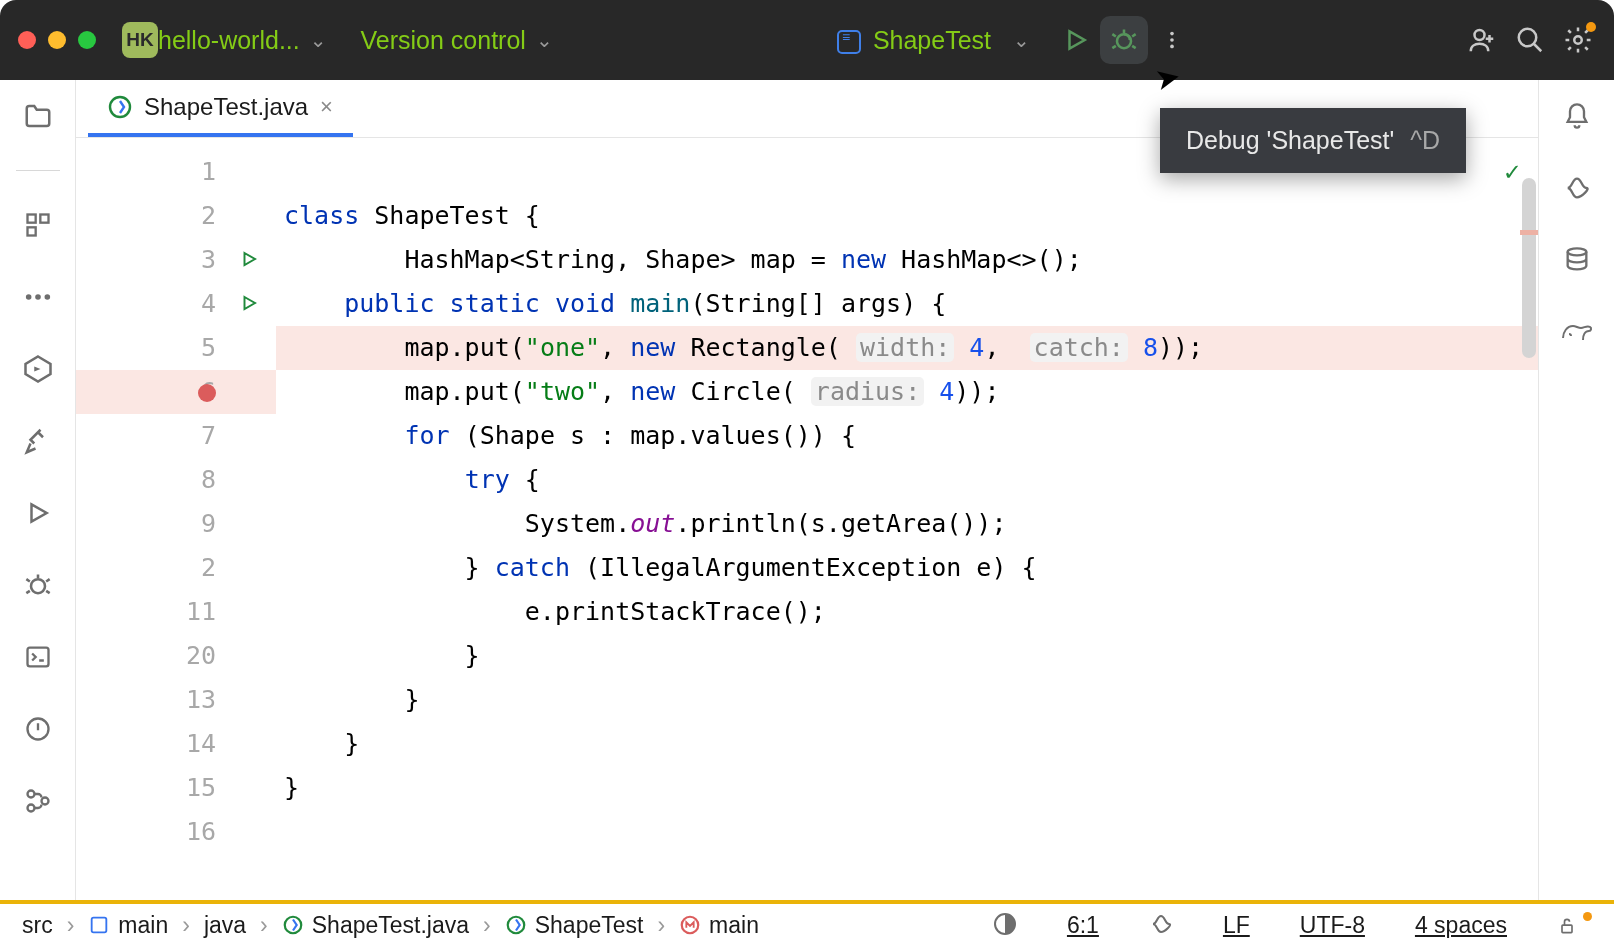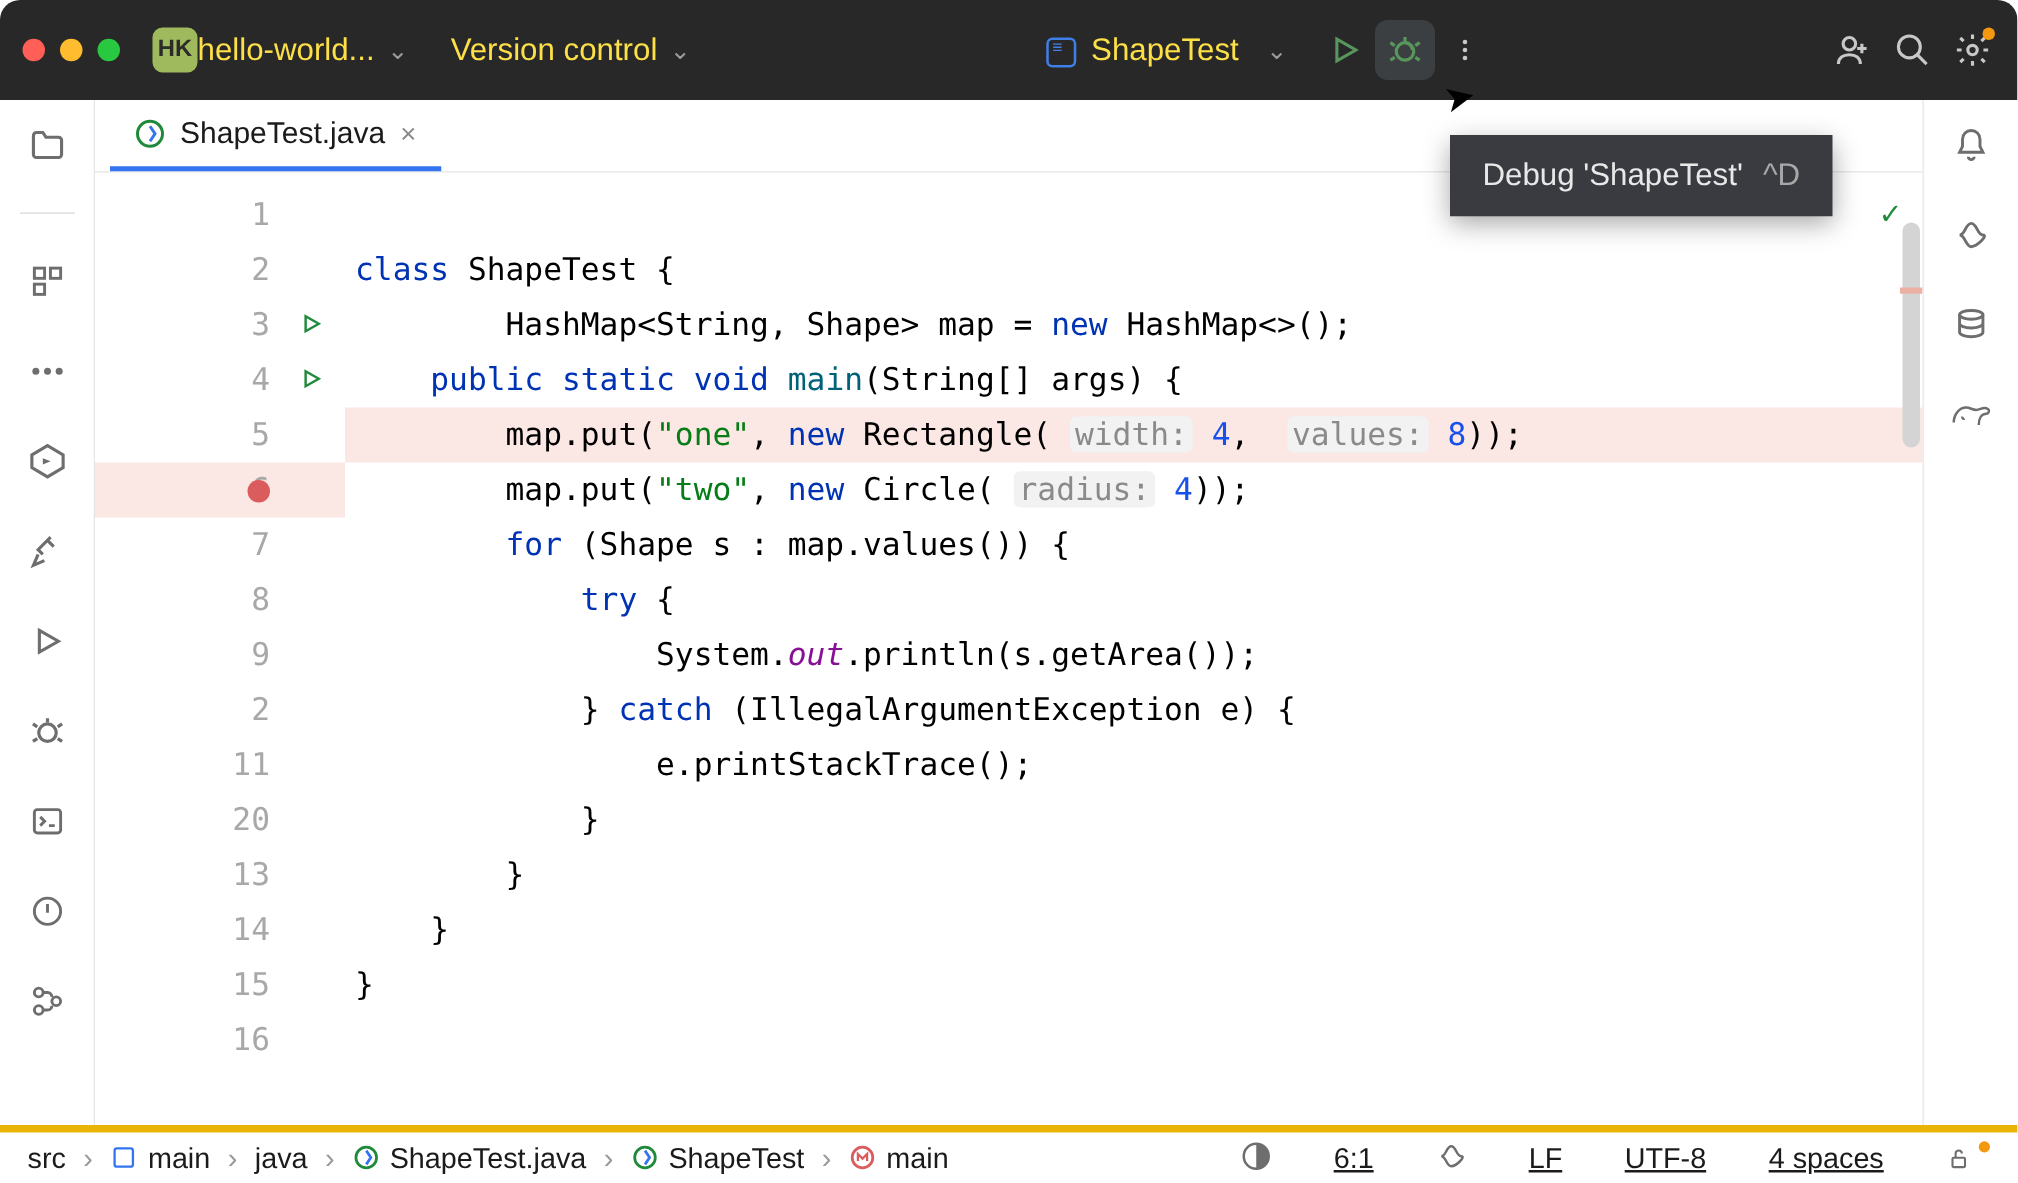--- a/index.html
+++ b/index.html
@@ -20,21 +20,21 @@
 .dot.red    { background:#ff5f57; }
 .dot.yellow { background:#febc2e; }
 .dot.green  { background:#28c840; }
 
 .proj-badge {
   width:36px; height:36px; border-radius:8px;
   background:#9fba5c; color:#2b2b2b; font-weight:700;
   display:flex; align-items:center; justify-content:center; font-size:19px;
   margin-left:26px;
 }
-.titlebar-text { color:#fde047; font-size:25px; }
+.titlebar-text { color:#84cc16; font-size:25px; }
 .chev { color:#9a9a9a; font-size:20px; margin: 0 6px 0 10px; }
 
 .spacer { flex:1; }
 
 .run-cfg {
   display:flex; align-items:center; gap:12px;
   padding:8px 16px; border-radius:10px;
 }
 .cfg-icon { width:24px; height:24px; border:2.5px solid #3f7fe8; border-radius:5px; position:relative; top:2px; }
 .cfg-icon::after{content:"≡"; color:#3f7fe8; font-size:14px; position:absolute; left:3px; top:-3px;}
@@ -103,21 +103,21 @@
 .fld{ color:#871094; font-style:italic; }
 .num{ color:#1750eb; }
 .hint{ color:#8a8a8a; background:#f2f2f2; border-radius:5px; padding:0 4px;}
 
 .check { position:absolute; right:18px; top:18px; color:#208a3c; font-size:26px;}
 .vscroll { position:absolute; right:2px; top:40px; width:14px; height:180px; background:#d4d4d4; border-radius:7px;}
 .marker { position:absolute; right:0; top:92px; width:18px; height:5px; background:#edb1a4;}
 
 
 .status {
-  height:46px; border-top:6px solid #eab308;
+  height:46px; border-top:4px solid #eab308;
   display:flex; align-items:center;
   font-size:23px; color:#1b1b1b;
   padding:0 22px; gap:6px;
 }
 .status .crumb { display:flex; align-items:center; gap:8px;}
 .status .sep { color:#9a9a9a; margin:0 8px;}
 .status .right { margin-left:auto; display:flex; gap:50px; text-decoration:underline;}
 .mini-ico { width:22px; height:22px; color:#6e6e6e; }
 .orange-dot::after{content:"";width:9px;height:9px;background:#f49810;border-radius:50%;display:inline-block;margin-left:6px;vertical-align:top;}
 
@@ -311,21 +311,21 @@
         <div class="ln"><span>14</span></div>
         <div class="ln"><span>15</span></div>
         <div class="ln"><span>16</span></div>
       </div>
 
       <div class="code">
         <div class="row"></div>
         <div class="row"><span class="kw">class</span> ShapeTest {</div>
         <div class="row">        HashMap&lt;String, Shape&gt; map = <span class="kw">new</span> HashMap&lt;&gt;();</div>
         <div class="row">    <span class="kw">public static void</span> <span class="fn">main</span>(String[] args) {</div>
-        <div class="row bp-row">        map.put(<span class="str">"one"</span>, <span class="kw">new</span> Rectangle( <span class="hint">width:</span> <span class="num">4</span>,  <span class="hint">values:</span> <span class="num">8</span>));</div>
+        <div class="row bp-row">        map.put(<span class="str">"one"</span>, <span class="kw">new</span> Rectangle( <span class="hint">width:</span> <span class="num">4</span>,  <span class="hint">catch:</span> <span class="num">8</span>));</div>
         <div class="row">        map.put(<span class="str">"two"</span>, <span class="kw">new</span> Circle( <span class="hint">radius:</span> <span class="num">4</span>));</div>
         <div class="row">        <span class="kw">for</span> (Shape s : map.values()) {</div>
         <div class="row">            <span class="kw">try</span> {</div>
         <div class="row">                System.<span class="fld">out</span>.println(s.getArea());</div>
         <div class="row">            } <span class="kw">catch</span> (IllegalArgumentException e) {</div>
         <div class="row">                e.printStackTrace();</div>
         <div class="row">            }</div>
         <div class="row">        }</div>
         <div class="row">    }</div>
         <div class="row">}</div>

